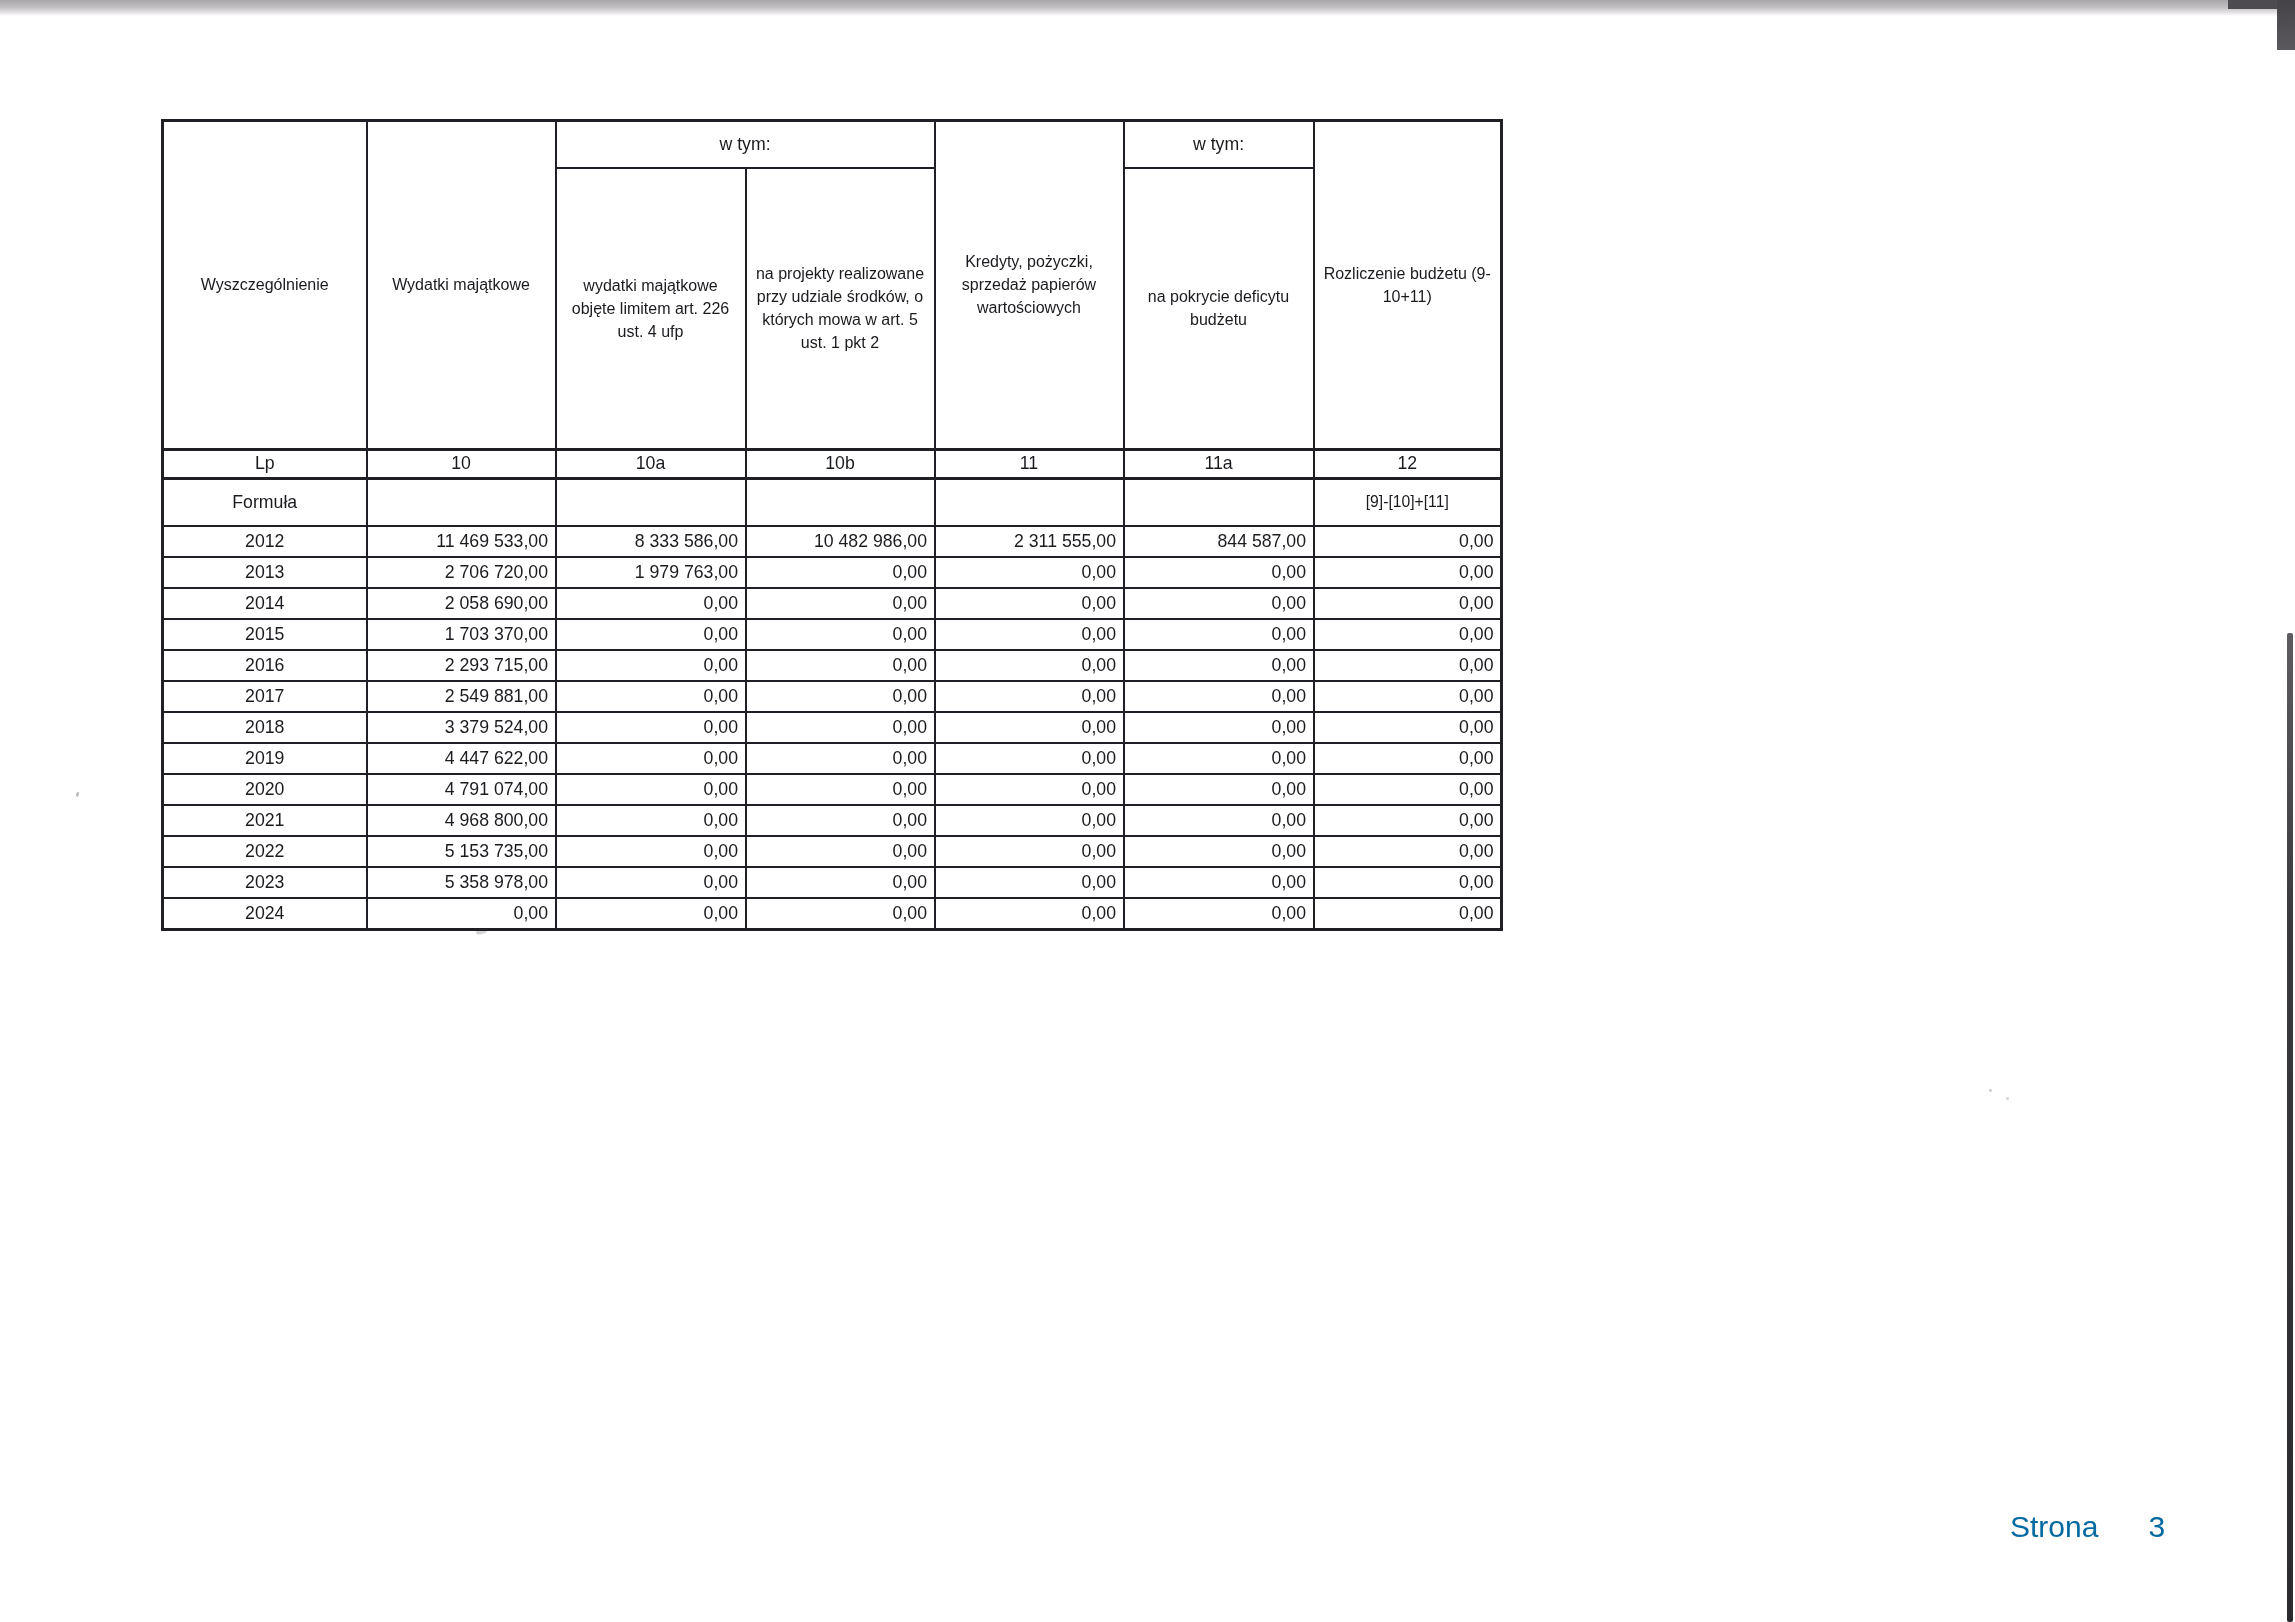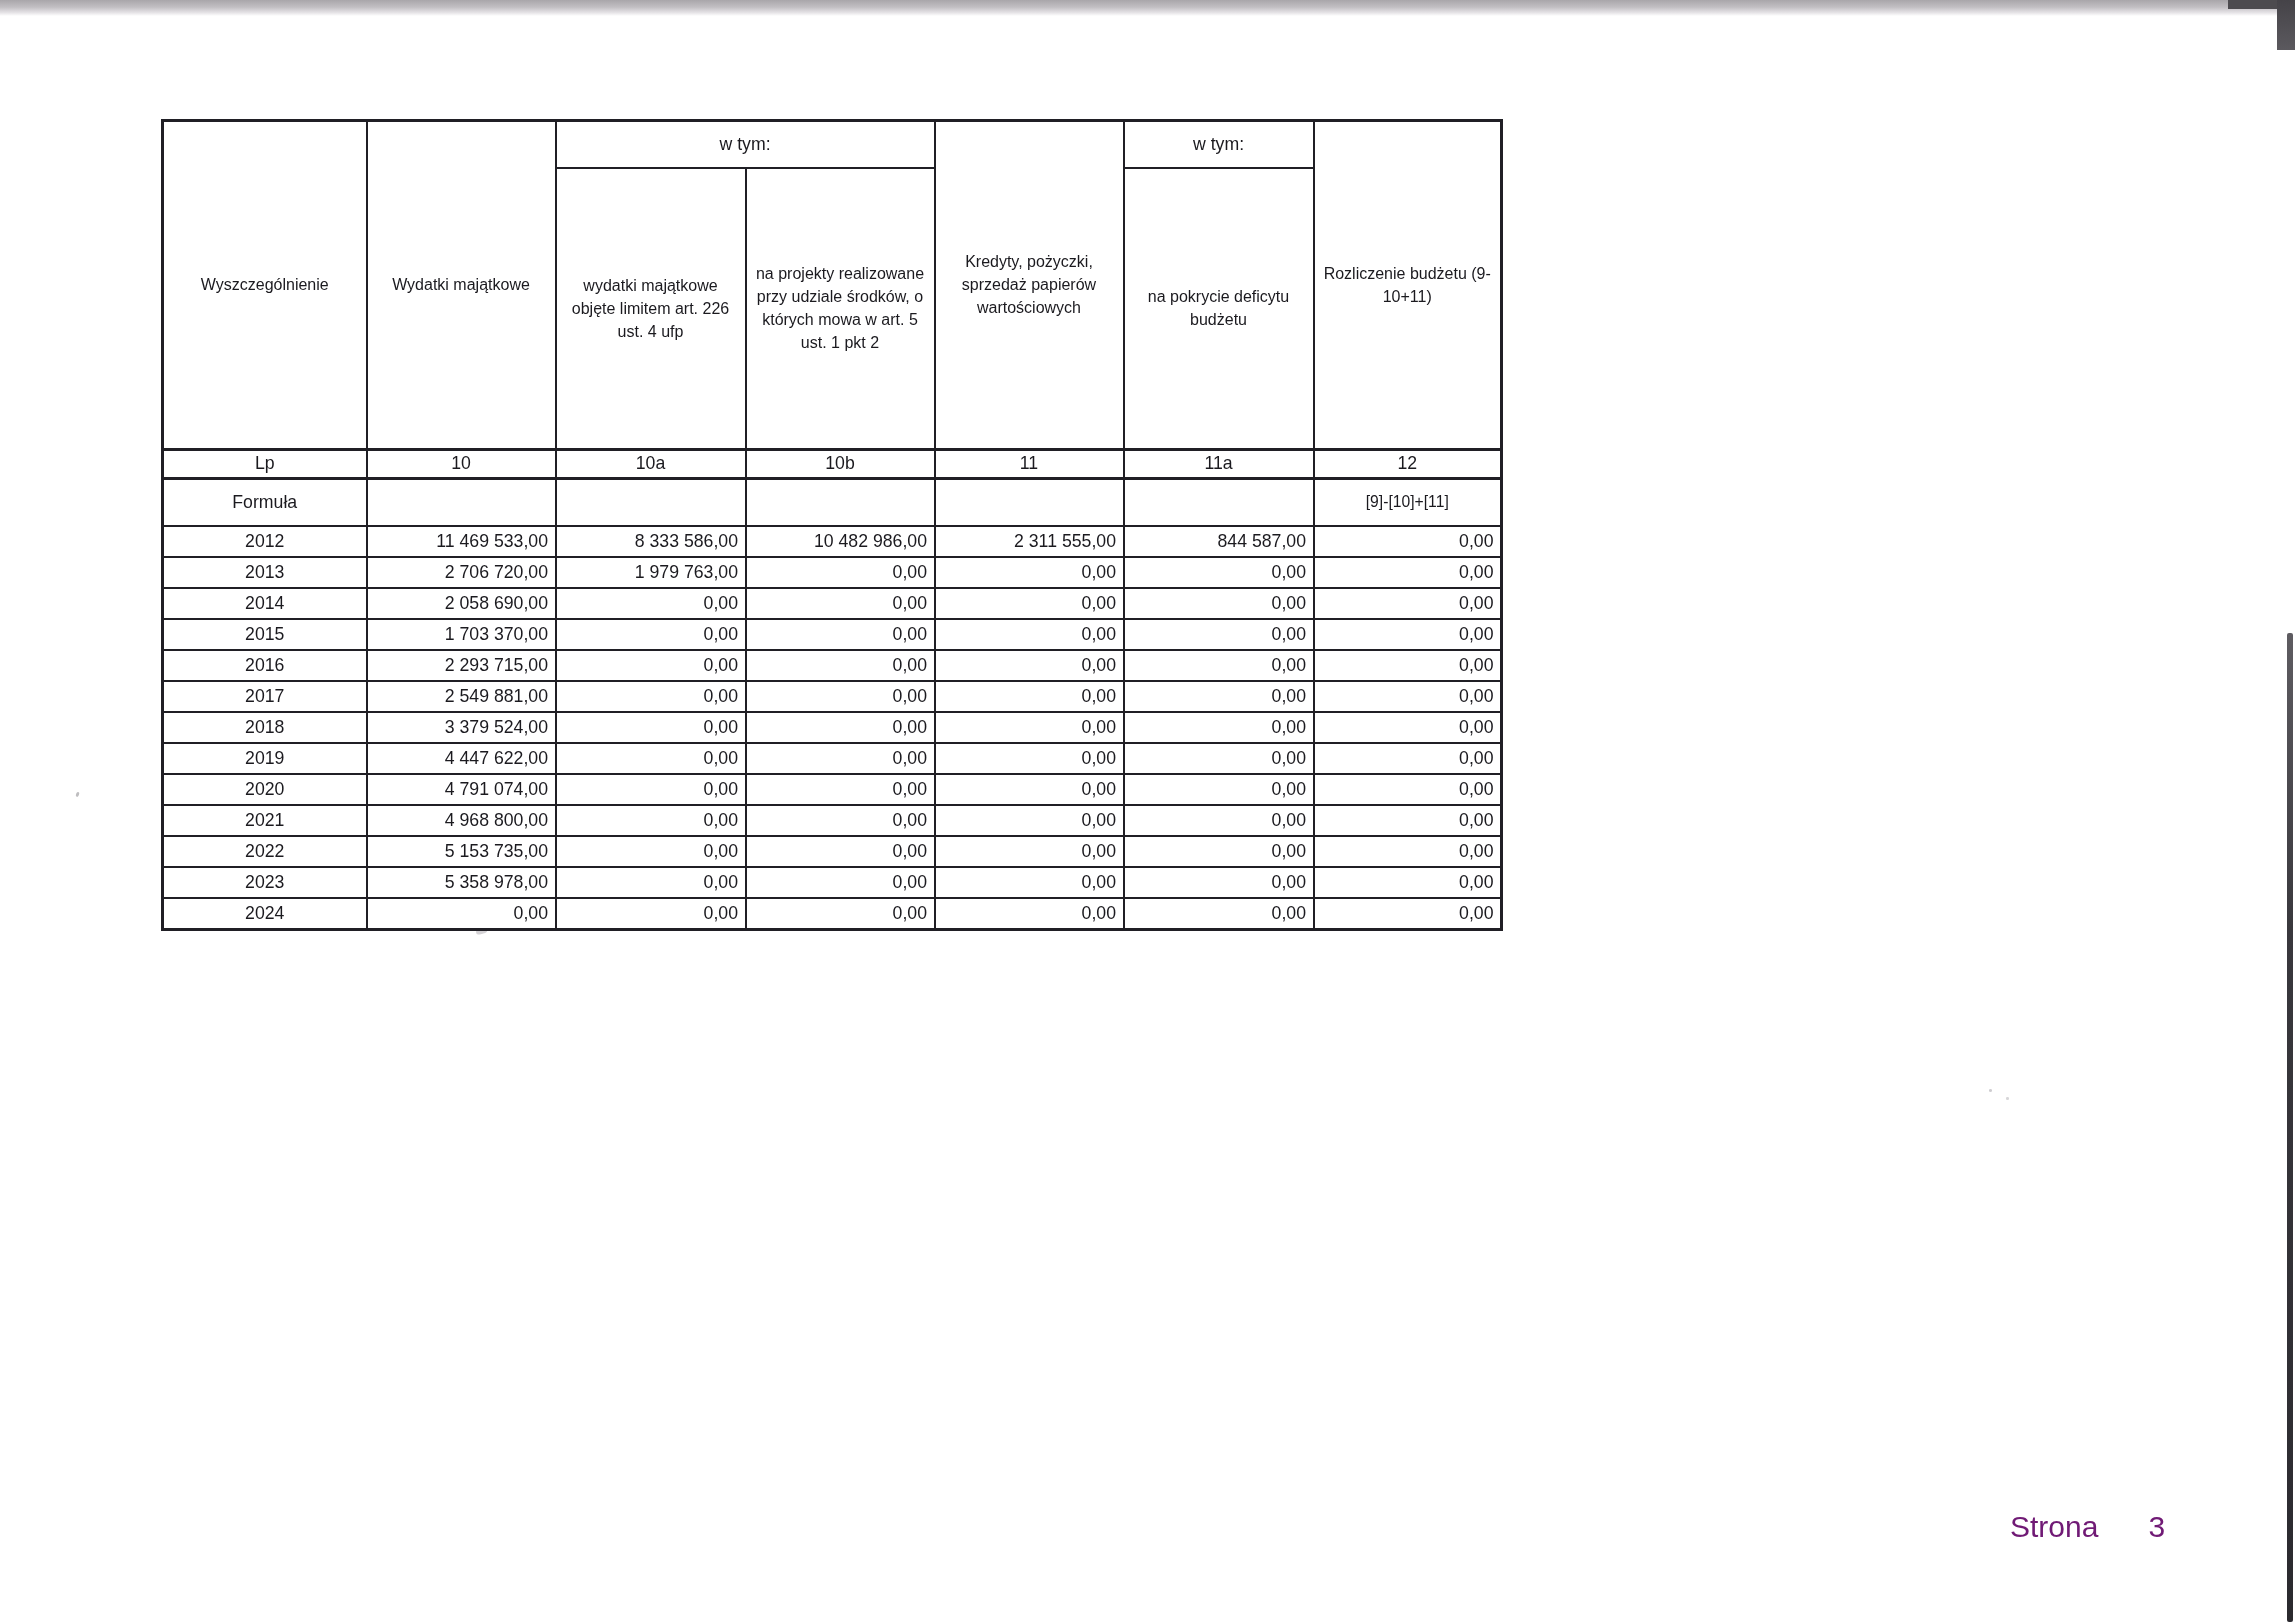--- a/index.html
+++ b/index.html
@@ -113,21 +113,21 @@
   tr.row-lp      { height: 29px; }
   tr.row-formula { height: 48px; }
   tr.row-data    { height: 31px; padding-left: 18px; }
 
   
   .page-footer {
     position: absolute;
     left: 2010px;
     top: 1510px;
     font-size: 30px;
-    color: #701a75;
+    color: #0369a1;
     white-space: nowrap;
   }
   .page-footer .page-num { margin-left: 50px; }
 </style>
 </head>
 <body>
 
 <div class="scan-top-band"></div>
 <div class="scan-corner-h"></div>
 <div class="scan-corner-v"></div>

